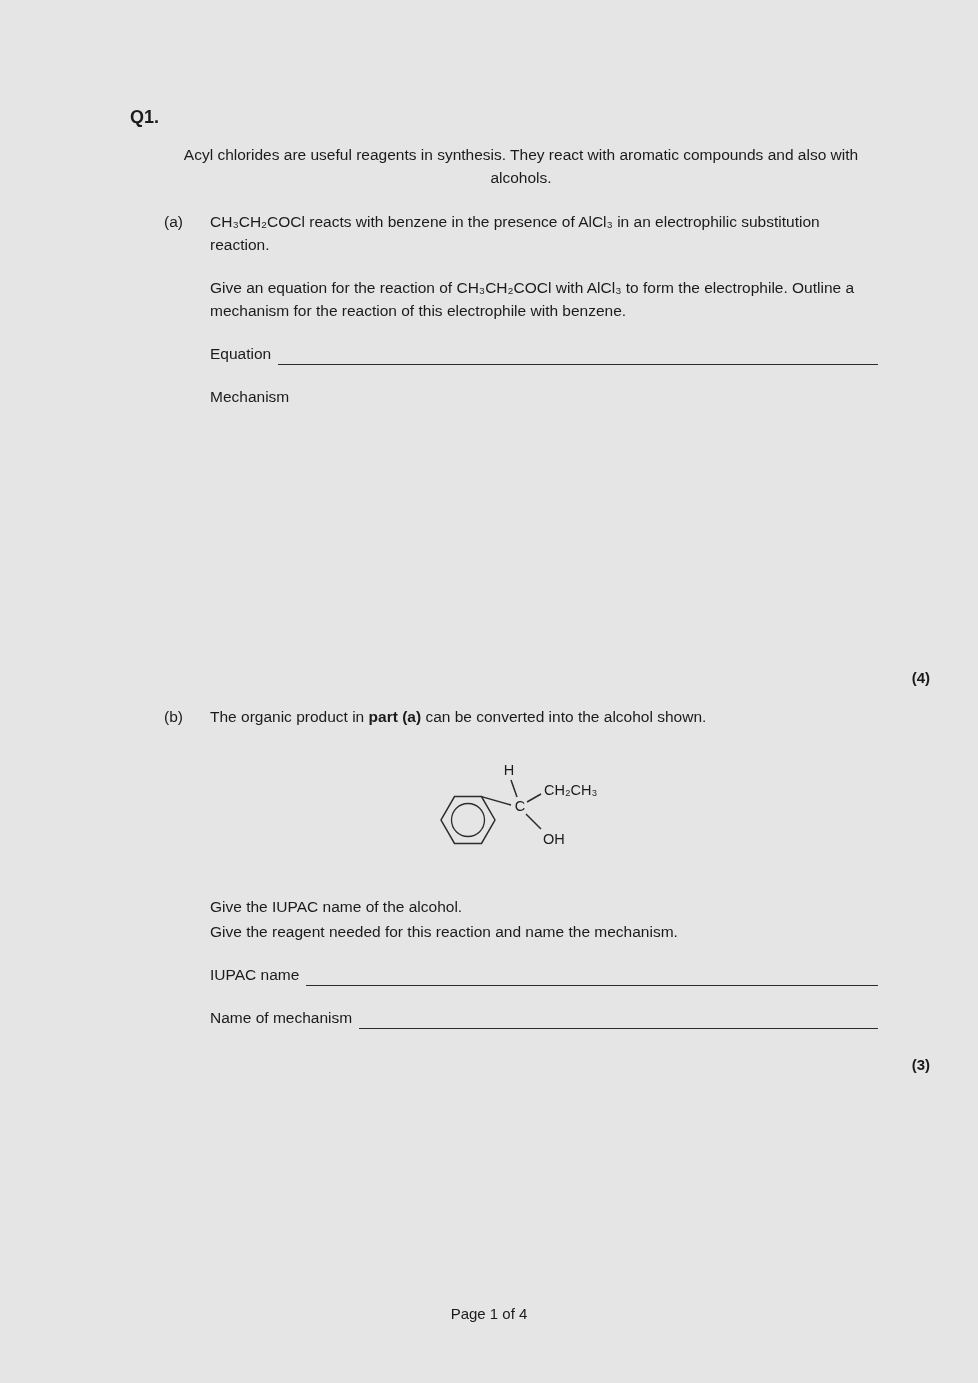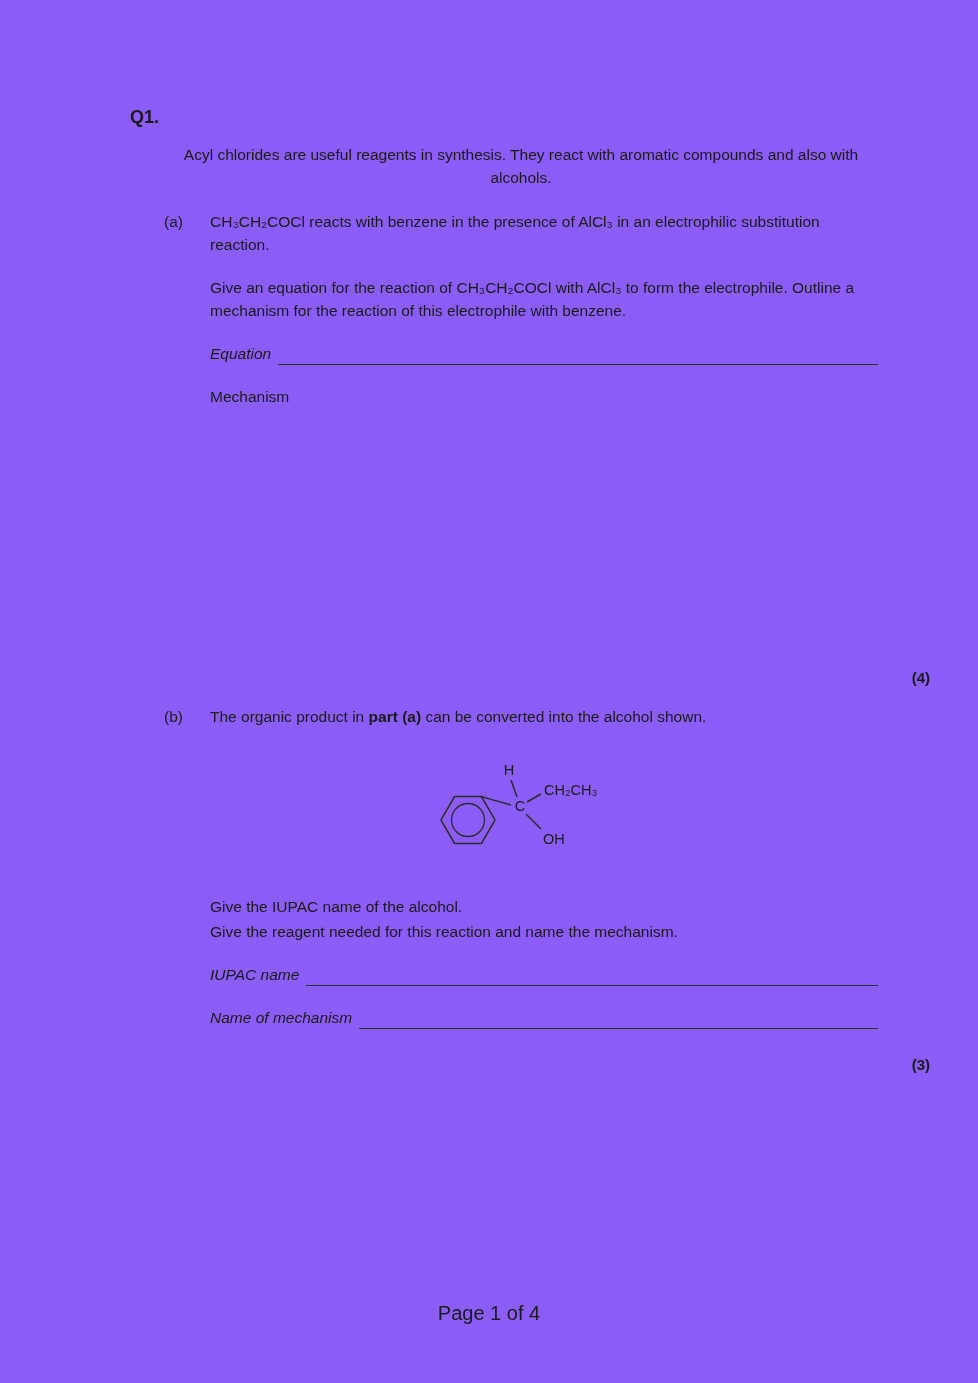--- a/index.html
+++ b/index.html
@@ -1,21 +1,21 @@
 <!DOCTYPE html>
 <html><head>
 <meta charset="utf-8">
 <style>
   * { box-sizing: border-box; }
   html, body { margin: 0; padding: 0; background: #ffffff; }
   .page {
     position: relative;
     width: 978px;
     height: 1383px;
-    background: #8b5cf6;
+    background: #e5e5e5;
     font-family: "Liberation Sans", sans-serif;
     font-size: 15.5px;
     line-height: 23px;
     color: #1b1b1b;
     overflow: hidden;
   }
   .q-num {
     margin: 106px 0 15px 130px;
     font-size: 18px;
     font-weight: bold;
@@ -32,21 +32,21 @@
   }
   .part-label { width: 46px; flex: none; }
   .part-body { flex: 1; min-width: 0; }
   .part-body p { margin: 0 0 20px 0; }
   .part-body p.tight { margin-bottom: 2px; margin-top: 29px; }
   .answer-row {
     display: flex;
     align-items: flex-end;
     margin-bottom: 20px;
   }
-  .answer-label { white-space: nowrap; margin-right: 7px; font-style: italic; }
+  .answer-label { white-space: nowrap; margin-right: 7px; }
   .answer-line {
     flex: 1;
     height: 19px;
     border-bottom: 1.4px solid #2b2b2b;
   }
   .mech-label { margin: 0; }
   .workspace { height: 238px; }
   .marks {
     text-align: right;
     font-weight: bold;
@@ -58,21 +58,21 @@
     margin: 4px 0 14px 210px;
     width: 205px;
   }
   .structure-wrap svg { display: block; }
   .footer {
     position: absolute;
     left: 0;
     right: 0;
     bottom: 58px;
     text-align: center;
-    font-size: 20px;
+    font-size: 15px;
   }
   .svg-label {
     font-family: "Liberation Sans", sans-serif;
     font-size: 14.5px;
     fill: #1b1b1b;
   }
 </style>
 </head>
 <body>
 

